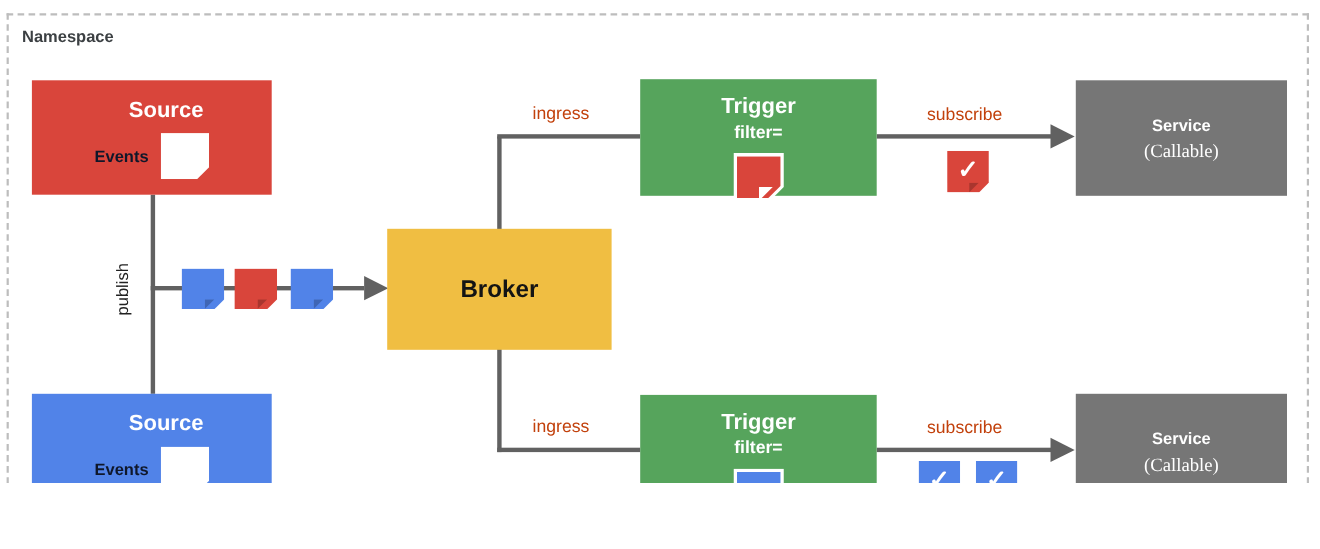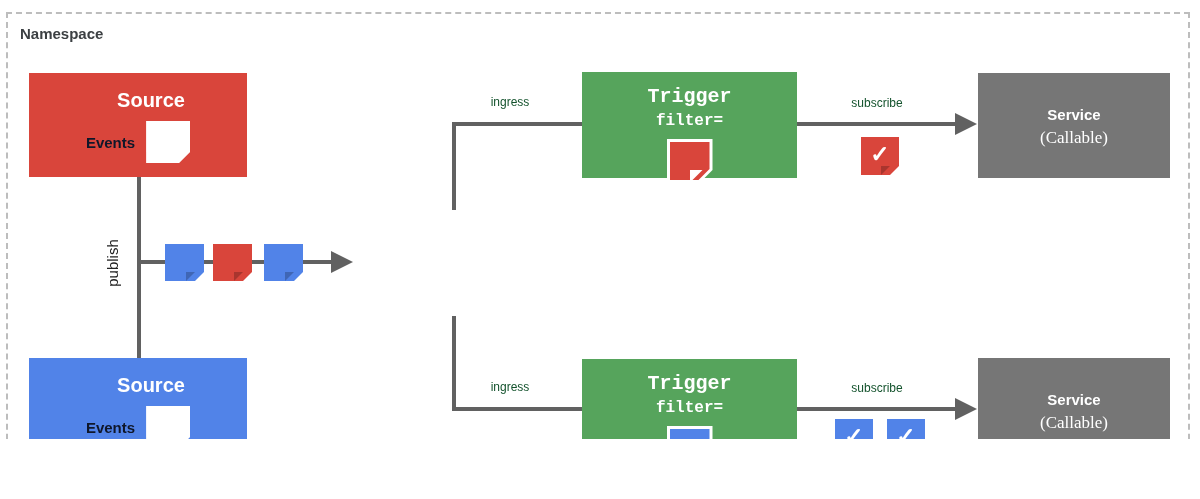--- a/index.html
+++ b/index.html
@@ -25,21 +25,21 @@
   .events-label { font-size:15px; font-weight:bold; color:#0f172a; }
   .white-note {
     position:relative; width:44px; height:42px; background:#ffffff;
     clip-path: polygon(0 0,100% 0,100% calc(100% - 11px),calc(100% - 11px) 100%,0 100%);
   }
   .broker {
     left:352px; top:208px; width:204px; height:110px; background:#f0be42;
     display:flex; align-items:center; justify-content:center;
   }
   .broker-title { font-size:22px; font-weight:bold; color:#141414; }
-  .trigger { width:215px; height:106px; background:#56a45c; text-align:center;font-family:Liberation Mono, monospace; }
+  .trigger { width:215px; height:106px; background:#56a45c; text-align:center; }
   .trigger-top    { left:582px; top:72px; }
   .trigger-bottom { left:582px; top:359px; }
   .trigger-title { margin-top:13px; font-size:20px; font-weight:bold; color:#ffffff; line-height:24px; }
   .filter-row { display:flex; align-items:center; justify-content:center; gap:9px; margin-top:3px;flex-direction:column; }
   .filter-label { font-size:16px; font-weight:bold; color:#ffffff; }
   .filter-note {
     position:relative; width:46px; height:44px; background:#ffffff;
     clip-path: polygon(0 0,100% 0,100% calc(100% - 13px),calc(100% - 13px) 100%,0 100%);
   }
   .filter-note .fill {
@@ -60,21 +60,21 @@
   .service-bottom { left:978px; top:358px; }
   .service-title { font-size:15px; font-weight:bold; color:#ffffff; line-height:24px; }
   .service-sub   { font-size:17px; color:#ffffff; line-height:21px;font-family:Liberation Serif, serif; }
   
   .line { position:absolute; background:#616161; }
   .arrow-right {
     position:absolute; width:0; height:0;
     border-top:11px solid transparent; border-bottom:11px solid transparent;
     border-left:22px solid #616161;
   }
-  .edge-label { position:absolute; font-size:12px; color:#14532d; text-align:center; }
+  .edge-label { position:absolute; font-size:16px; color:#c2410c; text-align:center; }
   .publish-label {
     position:absolute; left:112px; top:263px;
     transform:translate(-50%,-50%) rotate(-90deg);
     font-size:15px; color:#212121; white-space:nowrap;
   }
   
   .event-note {
     position:absolute; width:39px; height:37px;
     clip-path: polygon(0 0,100% 0,100% calc(100% - 9px),calc(100% - 9px) 100%,0 100%);
   }
@@ -140,20 +140,23 @@
   </div>
 
   <div class="node src src-blue">
     <div class="src-title">Source</div>
     <div class="events-row">
       <span class="events-label">Events</span>
       <span class="white-note"></span>
     </div>
   </div>
 
+  <div class="node broker">
+    <div class="broker-title">Broker</div>
+  </div>
 
   <div class="node trigger trigger-top">
     <div class="trigger-title">Trigger</div>
     <div class="filter-row">
       <span class="filter-label">filter=</span>
       <span class="filter-note">
         <span class="fill fill-red"></span>
         <span class="flap"></span>
       </span>
     </div>

